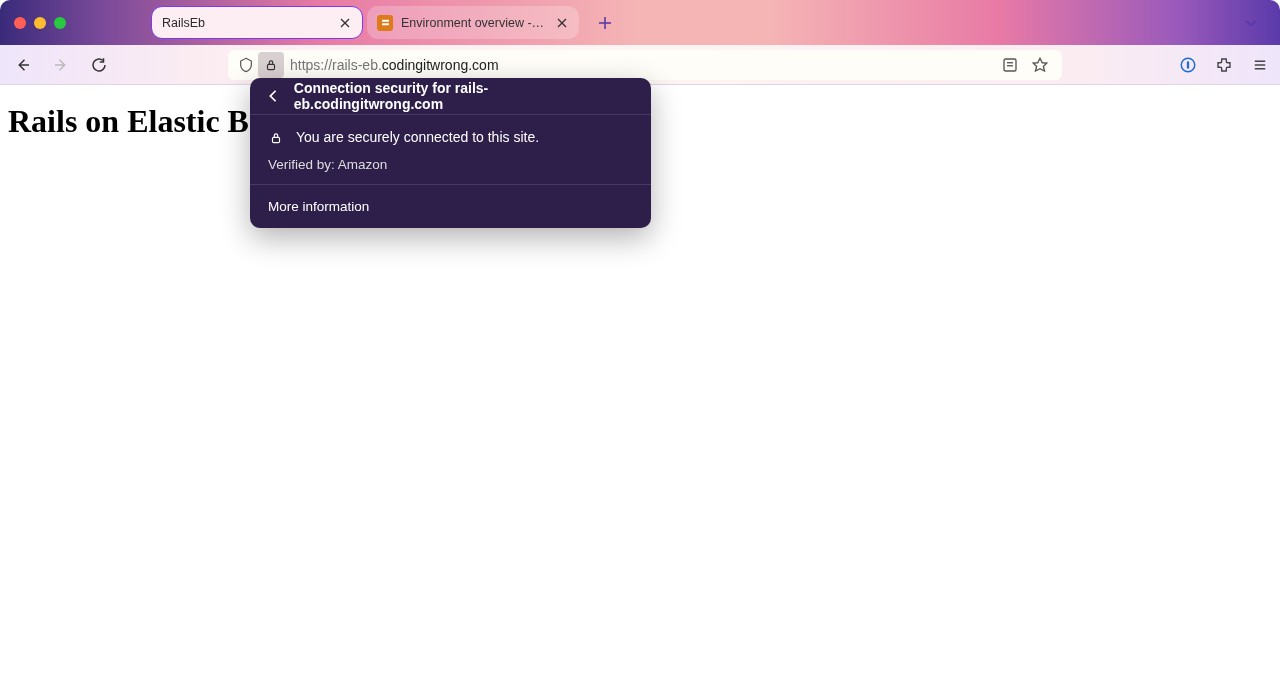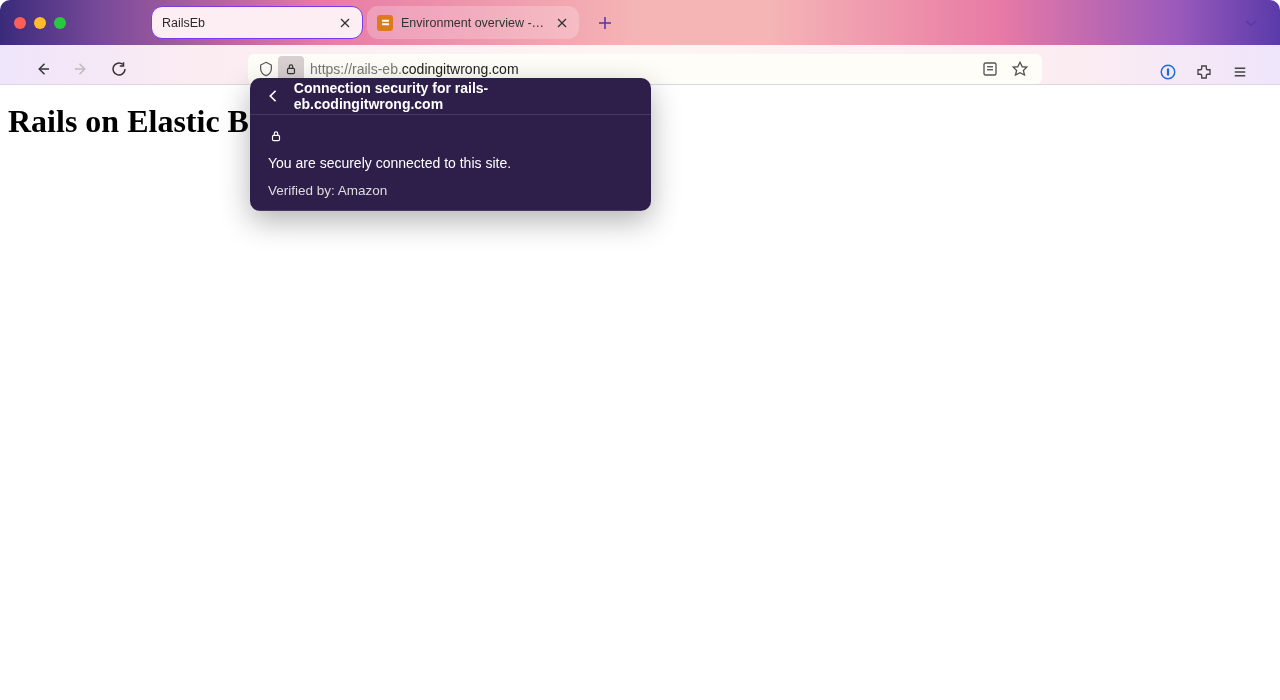--- a/index.html
+++ b/index.html
@@ -75,22 +75,22 @@
       display:flex; align-items:center; justify-content:center;
       color: #5a3aaa;
       margin-right: 4px;
     }
 
     
     .toolbar {
       height: 40px;
       background: linear-gradient(90deg, #efe5fb 0%, #fbecf2 15%, #fdf5f3 50%, #fbecf2 85%, #efe5fb 100%);
       display: flex;
-      align-items: flex-end;
-      padding: 0 28px;
+      align-items: center;
+      padding: 0 8px;
       gap: 8px;
       border-bottom: 1px solid #e0d5e5;
     }
     .nav-btn {
       width: 30px; height: 30px; display:flex; align-items:center; justify-content:center;
       color: #555; cursor:pointer;
     }
     .nav-btn.disabled { color: #bbb; cursor: default; }
     .nav-btn svg { width: 18px; height: 18px; }
 
@@ -155,21 +155,21 @@
       border-bottom: 1px solid rgba(255,255,255,0.12);
       cursor: pointer;
     }
     .sp-header .back { width:16px; display:flex; align-items:center; }
     .sp-title { font-weight: 600; font-size: 14px; }
     .sp-body {
       padding: 14px 18px 12px 18px;
       border-bottom: 1px solid rgba(255,255,255,0.12);
       display: flex; flex-direction: column; gap: 12px;
     }
-    .sp-row { display:flex; align-items:flex-start; gap: 12px; flex-direction: column; }
+    .sp-row { display:flex; align-items:flex-end; gap: 12px; }
     .sp-verified { color: #ddd; font-size: 13.5px; }
     .sp-more {
       padding: 14px 18px;
       cursor: pointer;
       font-size: 13.5px;
     }
     .sp-lock { width:16px; display:flex; align-items:center; justify-content:center; }
 
     .url-inner-right { display:flex; gap:6px; align-items:center; padding-right:4px; }
 
@@ -314,13 +314,14 @@
       <span class="sp-lock">
         <svg width="14" height="14" viewBox="0 0 24 24" fill="none" stroke="#fff" stroke-width="2">
             <rect x="6" y="11" width="12" height="9" rx="2"></rect>
             <path d="M9 11 V8 a3 3 0 0 1 6 0 v3"></path>
           </svg>
       </span>
       <span>You are securely connected to this site.</span>
     </div>
     <div class="sp-verified">Verified by: Amazon</div>
   </div>
+  <div class="sp-more">More information</div>
 </div>
 
 </body></html>

